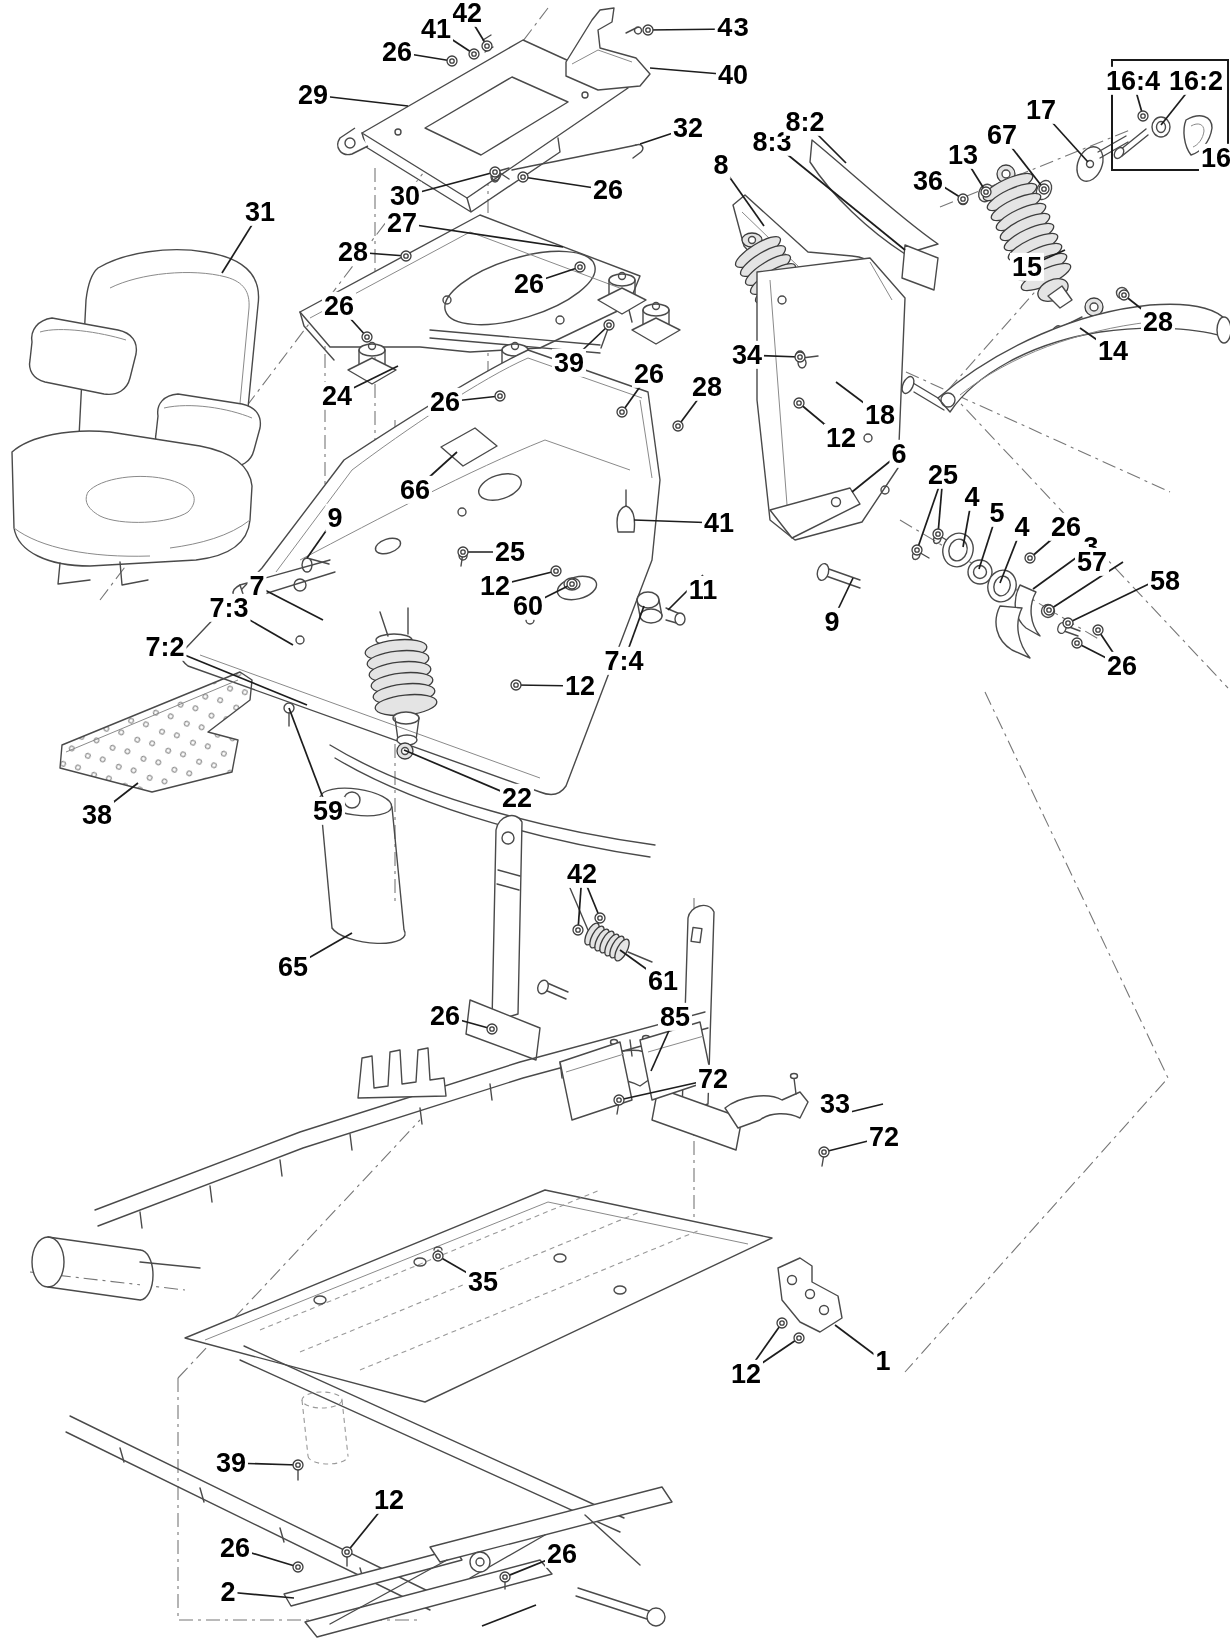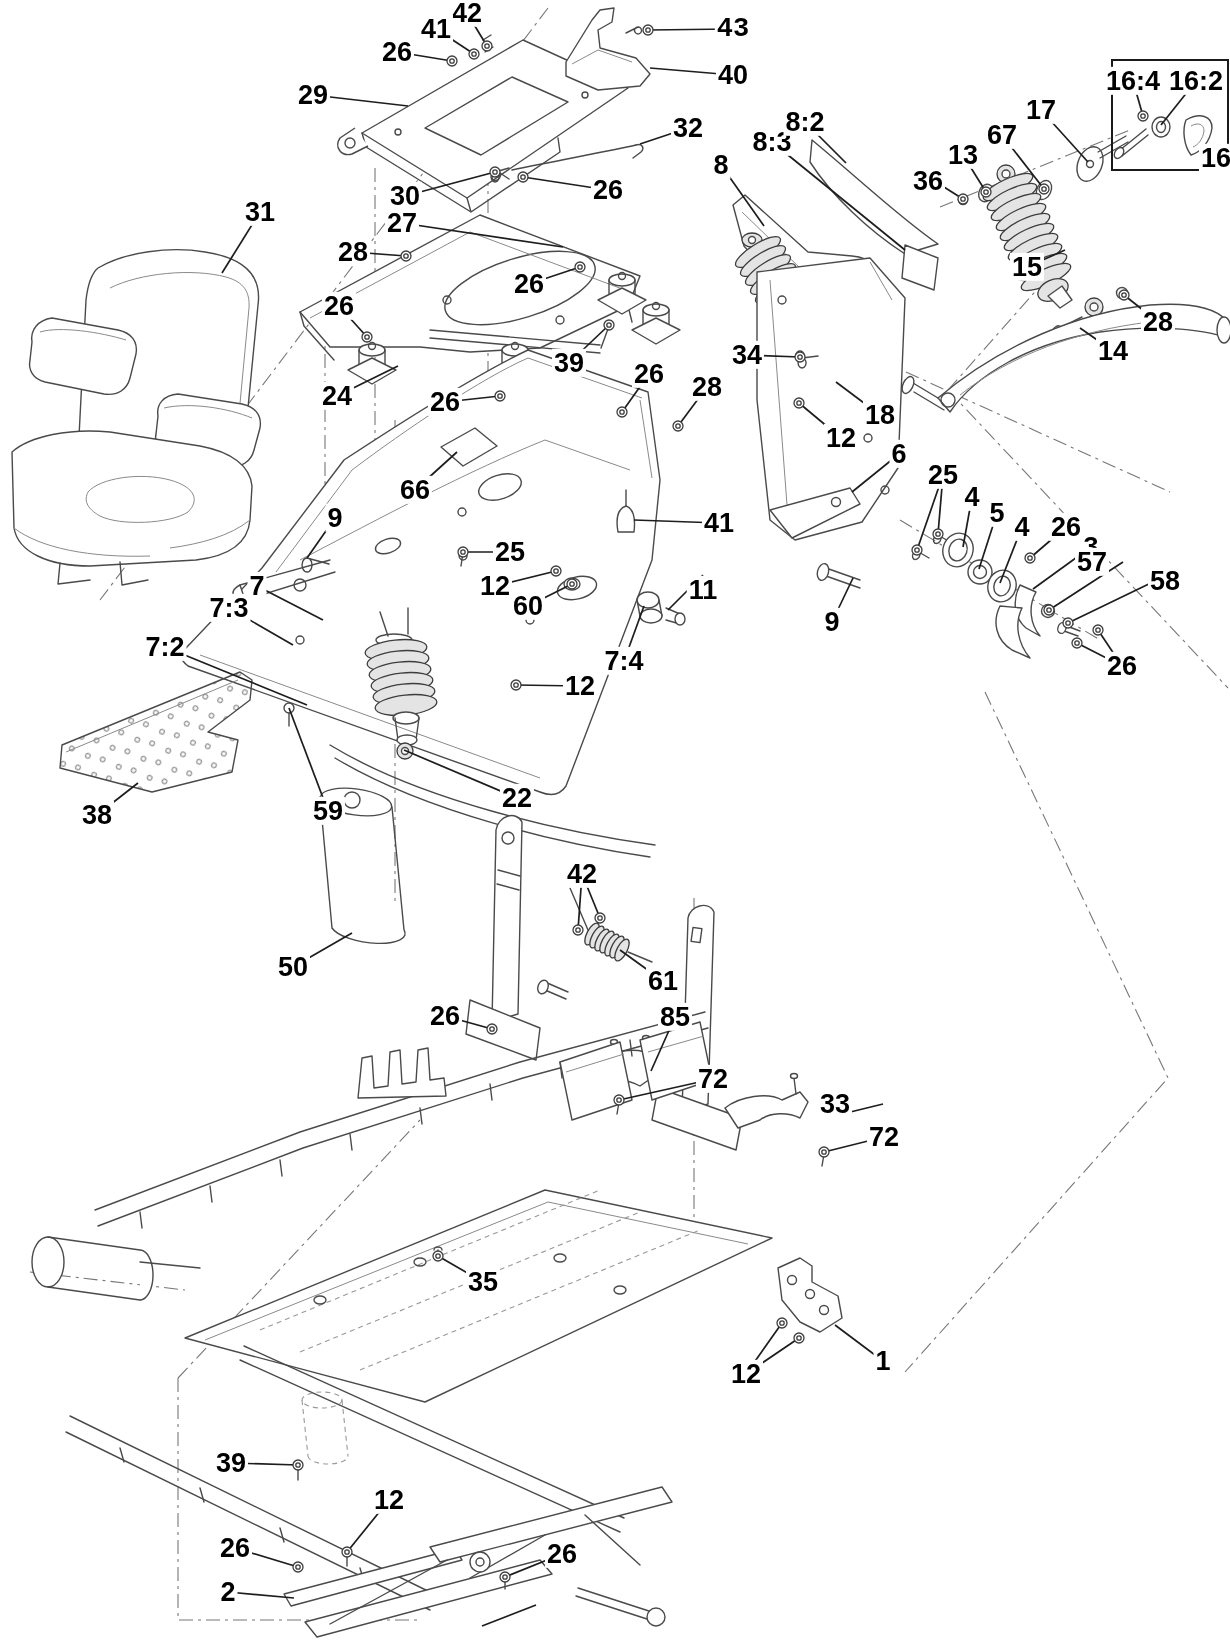--- a/index.html
+++ b/index.html
@@ -583,21 +583,21 @@
       <div class="callout" style="left: 703px; top: 575px; margin-top: 15px;">11</div>
       <div class="callout" style="left: 624px; top: 661px;">7:4</div>
       <div class="callout" style="left: 580px; top: 686px;">12</div>
       <div class="callout" style="left: 335px; top: 518px;">9</div>
       <div class="callout" style="left: 257px; top: 586px;">7</div>
       <div class="callout" style="left: 229px; top: 608px;">7:3</div>
       <div class="callout" style="left: 165px; top: 647px;">7:2</div>
       <div class="callout" style="left: 97px; top: 815px;">38</div>
       <div class="callout" style="left: 328px; top: 811px;">59</div>
       <div class="callout" style="left: 517px; top: 798px;">22</div>
-      <div class="callout" style="left: 293px; top: 967px;">50</div>
+      <div class="callout" style="left: 293px; top: 967px;">65</div>
       <div class="callout" style="left: 899px; top: 454px;">6</div>
       <div class="callout" style="left: 943px; top: 475px;">25</div>
       <div class="callout" style="left: 972px; top: 497px;">4</div>
       <div class="callout" style="left: 997px; top: 513px;">5</div>
       <div class="callout" style="left: 1022px; top: 527px;">4</div>
       <div class="callout" style="left: 1066px; top: 527px;">26</div>
       <div class="callout" style="left: 1091px; top: 547px;">3</div>
       <div class="callout" style="left: 1092px; top: 562px;">57</div>
       <div class="callout" style="left: 1165px; top: 581px;">58</div>
       <div class="callout" style="left: 1122px; top: 666px;">26</div>

